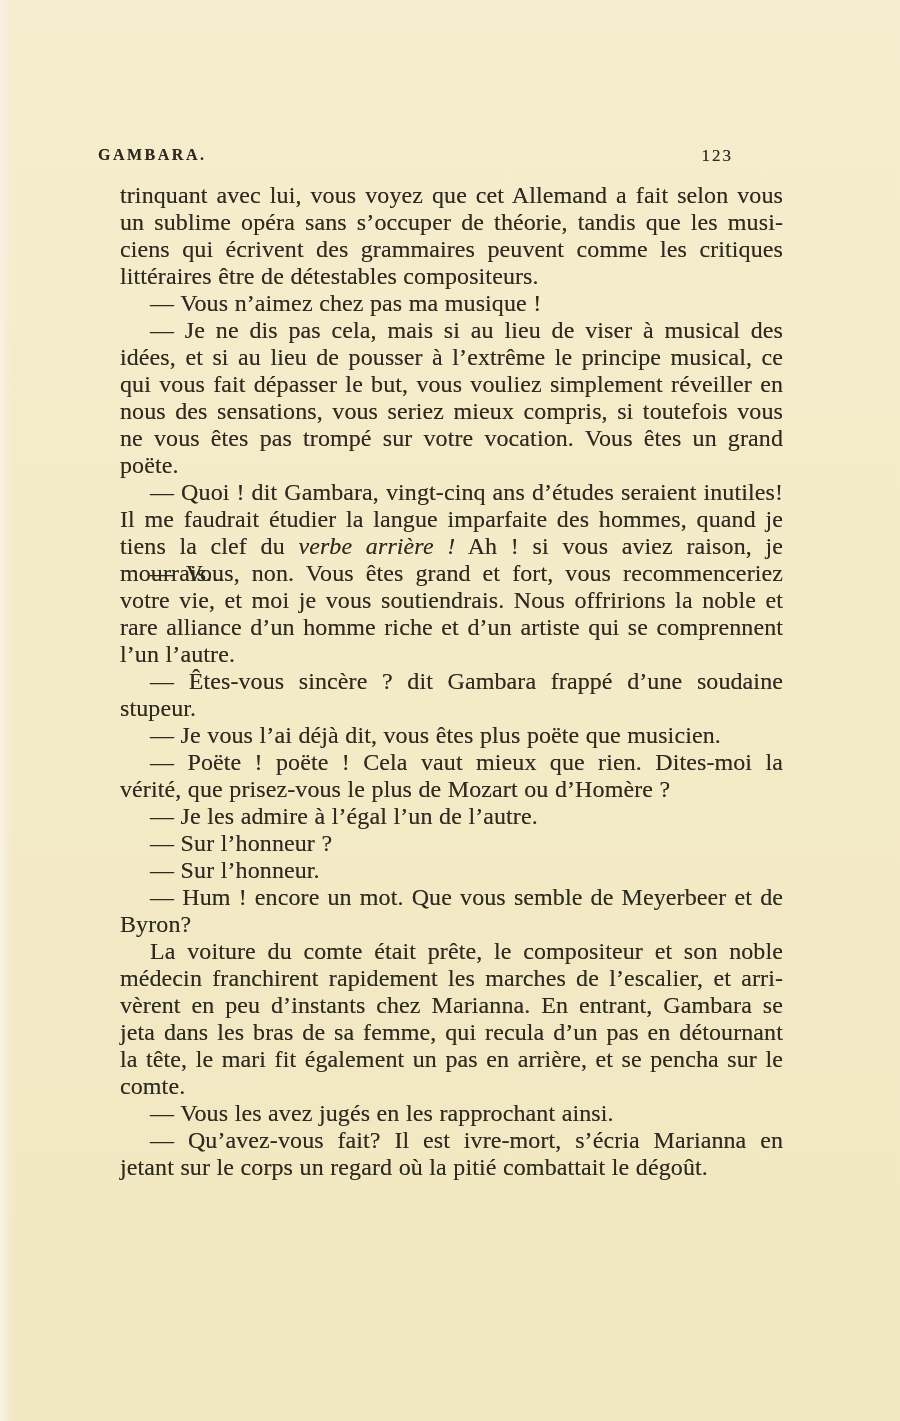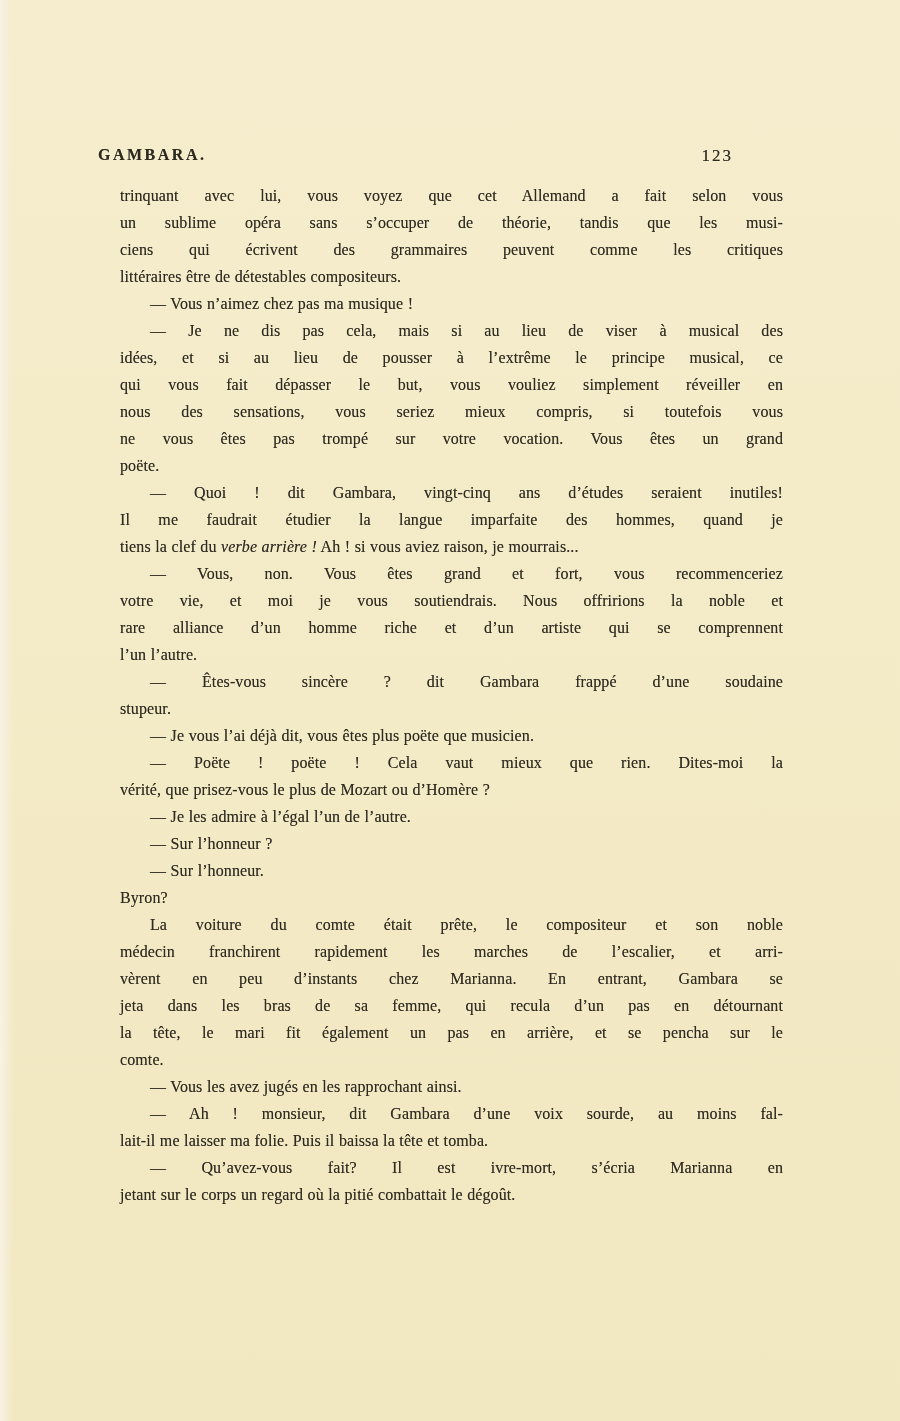--- a/index.html
+++ b/index.html
@@ -36,21 +36,21 @@
     font-weight: normal;
     letter-spacing: 2px;
   }
   .text-body {
     position: absolute;
     top: 182px; left: 120px; width: 663px;
     text-shadow: 0 0 0.5px rgba(46,42,32,0.5);
   }
   .paragraph { margin: 0; padding: 0; }
   .line {
-    font-size: 16px;
+    font-size: 24px;
     line-height: 27px;
     height: 27px;
     letter-spacing: 0.1px;
     word-spacing: 0.4px;
     text-align: justify;
     text-align-last: justify;
     white-space: normal;
   }
   .line.end { text-align-last: left; }
   .line.indent { text-indent: 30px; }
@@ -107,35 +107,32 @@
       <div class="paragraph">
         <div class="line end indent"><span>— Je les admire à l’égal l’un de l’autre.</span></div>
       </div>
       <div class="paragraph">
         <div class="line end indent"><span>— Sur l’honneur ?</span></div>
       </div>
       <div class="paragraph">
         <div class="line end indent"><span>— Sur l’honneur.</span></div>
       </div>
       <div class="paragraph">
+        <div class="line indent"><span>— Hum ! encore un mot. Que vous semble de Meyerbeer et de</span></div>
         <div class="line end"><span>Byron?</span></div>
       </div>
       <div class="paragraph">
         <div class="line indent"><span>La voiture du comte était prête, le compositeur et son noble</span></div>
         <div class="line"><span>médecin franchirent rapidement les marches de l’escalier, et arri-</span></div>
         <div class="line"><span>vèrent en peu d’instants chez Marianna. En entrant, Gambara se</span></div>
         <div class="line"><span>jeta dans les bras de sa femme, qui recula d’un pas en détournant</span></div>
         <div class="line"><span>la tête, le mari fit également un pas en arrière, et se pencha sur le</span></div>
         <div class="line end"><span>comte.</span></div>
       </div>
       <div class="paragraph">
         <div class="line end indent"><span>— Vous les avez jugés en les rapprochant ainsi.</span></div>
       </div>
       <div class="paragraph">
-        <div class="line indent"><span>— Ah ! monsieur, dit Gambara d’une voix sourde, au moins fal-</span></div>
-        <div class="line end"><span>lait-il me laisser ma folie. Puis il baissa la tête et tomba.</span></div>
-      </div>
-      <div class="paragraph">
         <div class="line indent"><span>— Qu’avez-vous fait? Il est ivre-mort, s’écria Marianna en</span></div>
         <div class="line end"><span>jetant sur le corps un regard où la pitié combattait le dégoût.</span></div>
       </div>
     </div>
 </div>
 
 </body></html>

